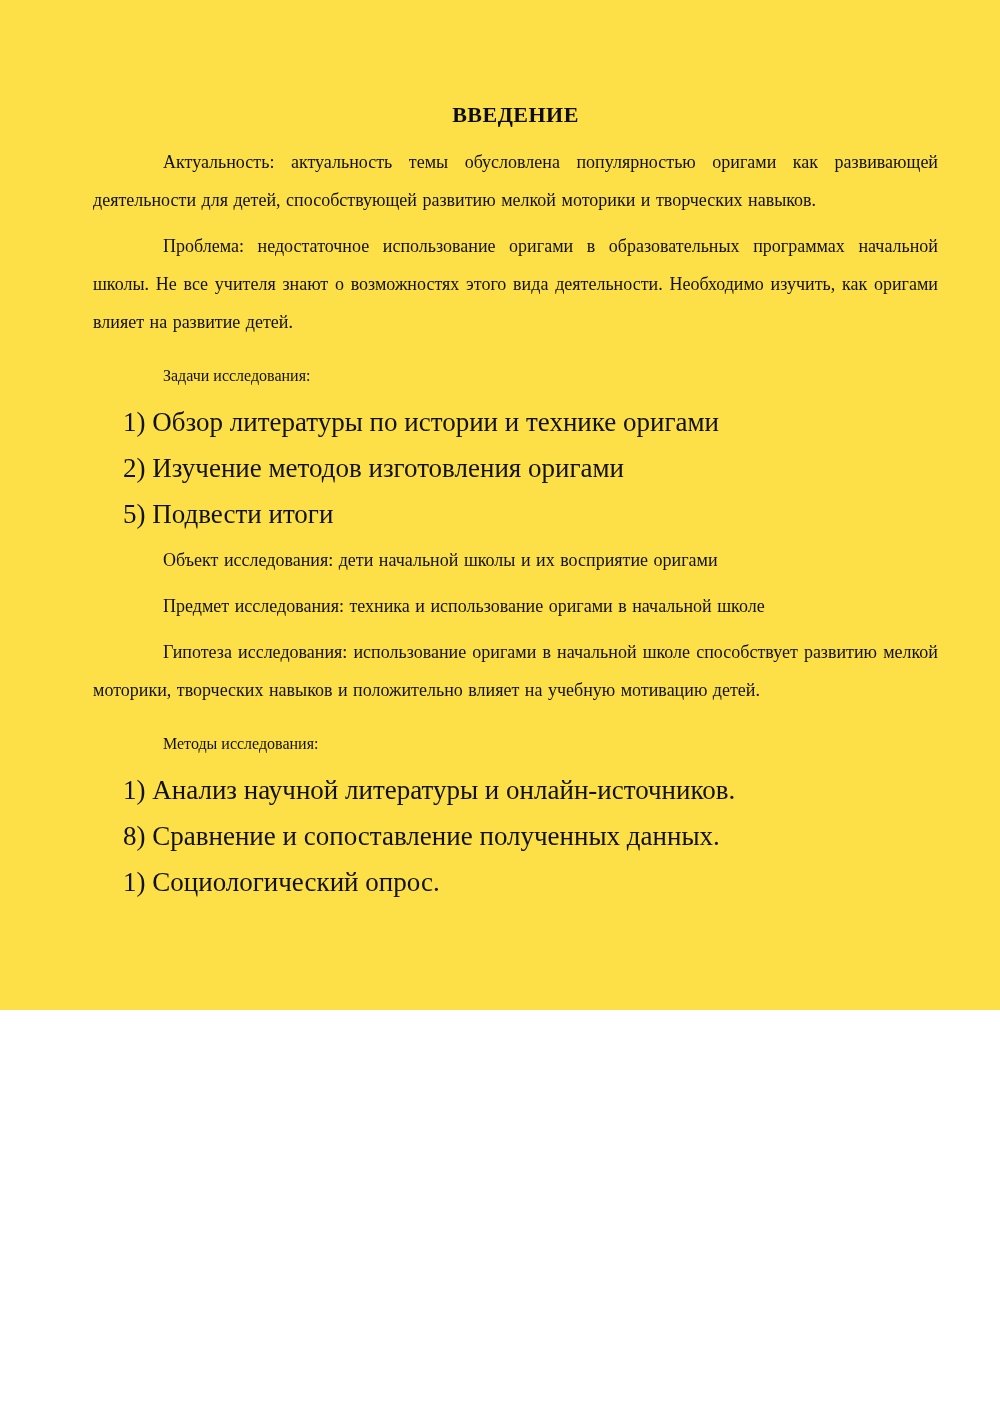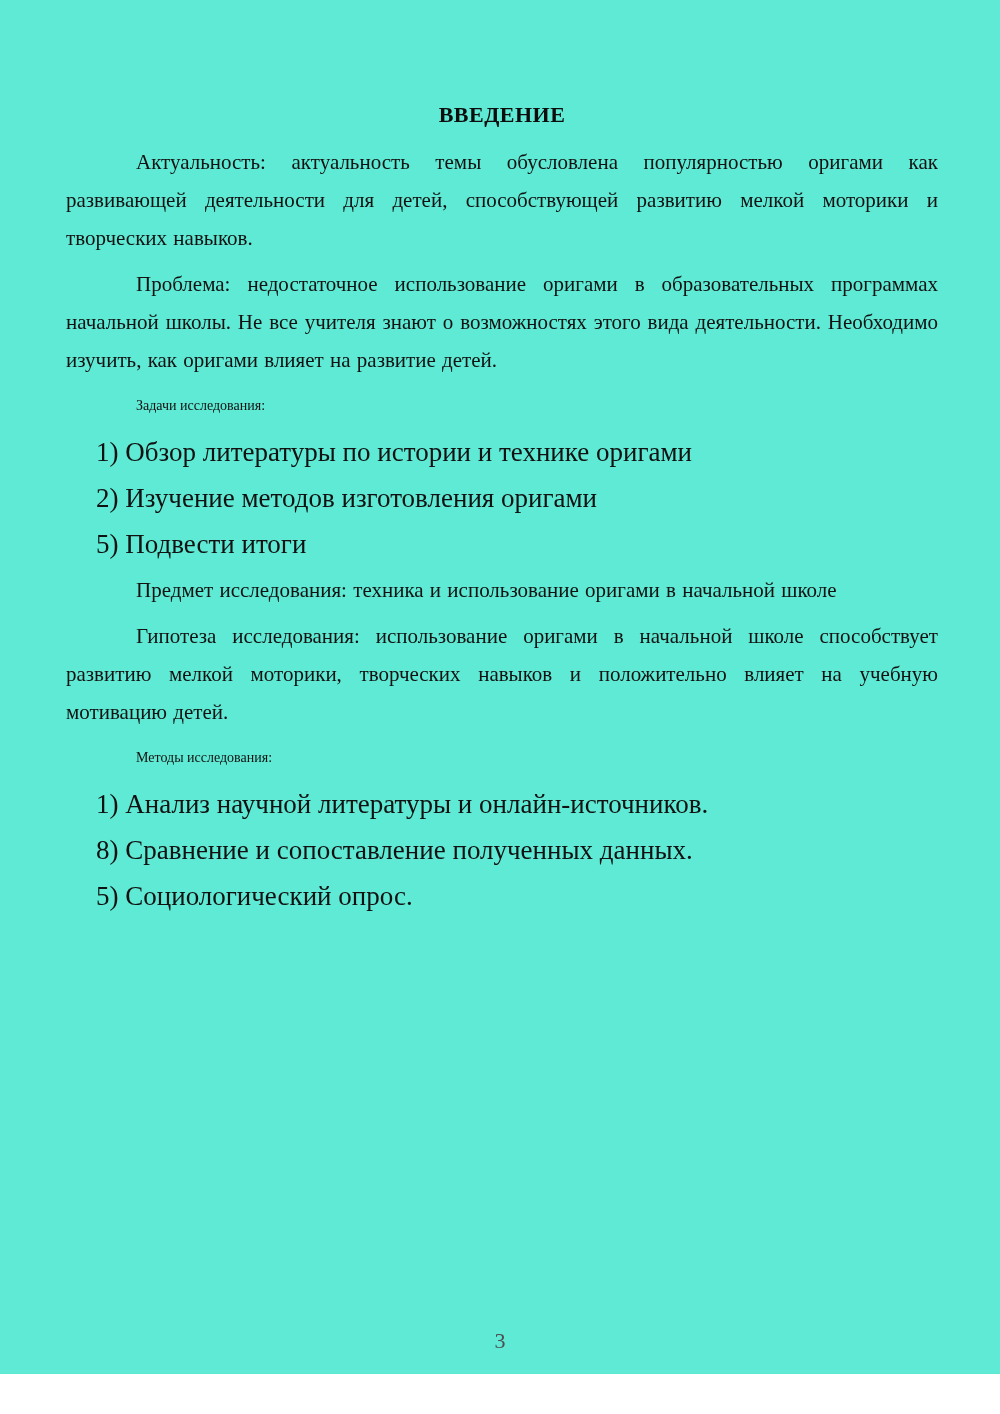--- a/index.html
+++ b/index.html
@@ -3,51 +3,51 @@
 <meta charset="utf-8">
 <style>
   html, body {
     margin: 0;
     padding: 0;
     background: #ffffff;
   }
   .page {
     position: relative;
     width: 1000px;
-    height: 1374px;
-    background: #5eead4;
+    height: 1010px;
+    background: #fde047;
     overflow: hidden;
     font-family: "Liberation Serif", "DejaVu Serif", serif;
     color: #111111;
     box-sizing: border-box;
-    padding: 96px 62px 0 66px;
+    padding: 96px 62px 0 93px;
   }
   .doc-title {
     text-align: center;
     font-weight: bold;
     font-size: 22px;
     line-height: 38px;
     margin: 0 0 9px 0;
     letter-spacing: 0.5px;
     color: #0d0d0d;
   }
   .para {
-    font-size: 21px;
+    font-size: 18px;
     line-height: 38px;
     text-align: justify;
     text-align-last: left;
     text-indent: 70px;
     margin: 0 0 8px 0;
     word-spacing: 1px;
   }
   .label-para {
-    font-size: 14px;
+    font-size: 16px;
     line-height: 38px;
     text-indent: 70px;
-    margin: 0 0 8px 0;
+    margin: 16px 0 8px 0;
   }
   .list-item {
     font-size: 27px;
     line-height: 38px;
     margin: 0 0 8px 0;
     padding-left: 30px;
     text-indent: 0;
   }
   .page-number {
     position: absolute;
@@ -70,26 +70,27 @@
 
   <p class="para">Проблема: недостаточное использование оригами в образовательных программах начальной школы. Не все учителя знают о возможностях этого вида деятельности. Необходимо изучить, как оригами влияет на развитие детей.</p>
 
 
   <p class="label-para">Задачи исследования:</p>
 
   <p class="list-item">1) Обзор литературы по истории и технике оригами</p>
   <p class="list-item">2) Изучение методов изготовления оригами</p>
   <p class="list-item">5) Подвести итоги</p>
 
+  <p class="para">Объект исследования: дети начальной школы и их восприятие оригами</p>
 
   <p class="para">Предмет исследования: техника и использование оригами в начальной школе</p>
 
   <p class="para">Гипотеза исследования: использование оригами в начальной школе способствует развитию мелкой моторики, творческих навыков и положительно влияет на учебную мотивацию детей.</p>
 
   <p class="label-para">Методы исследования:</p>
 
   <p class="list-item">1) Анализ научной литературы и онлайн-источников.</p>
   <p class="list-item">8) Сравнение и сопоставление полученных данных.</p>
-  <p class="list-item">5) Социологический опрос.</p>
+  <p class="list-item">1) Социологический опрос.</p>
 
   <div class="page-number">3</div>
 
 </div>
 
 </body></html>

